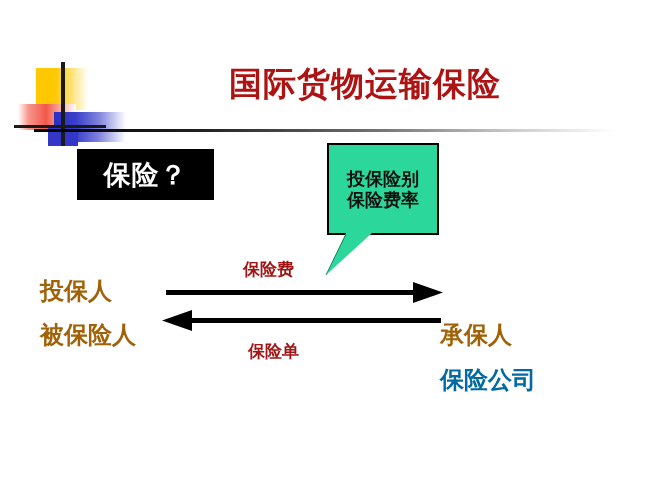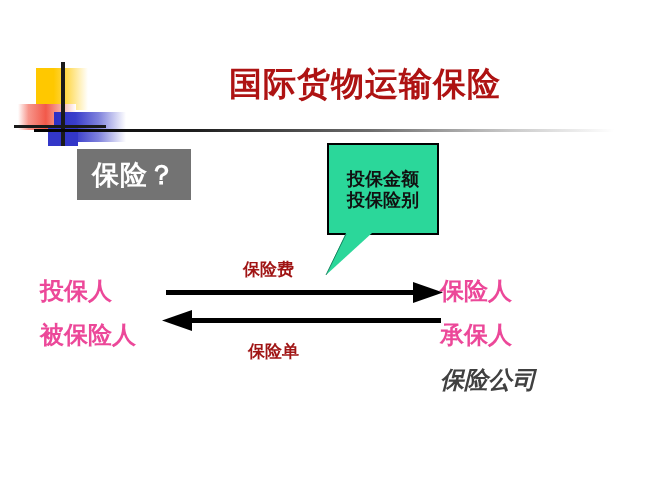--- a/index.html
+++ b/index.html
@@ -99,23 +99,23 @@
     width: 580px;
     height: 3px;
     background: linear-gradient(to right, #000000 0%, #1f1f1f 28%, #6e6e6e 58%, #c9c9c9 82%, #ffffff 100%);
   }
 
   
   #question-box {
     position: absolute;
     left: 77px;
     top: 149px;
-    width: 114px;
+    width: 137px;
     height: 51px;
-    background: #737373;
+    background: #000000;
     display: flex;
     align-items: center;
     justify-content: center;
   }
   #question-box .qtext {
     color: #FFFFFF;
     font-size: 27px;
     font-weight: bold;
     letter-spacing: 1px;
     line-height: 1;
@@ -151,27 +151,26 @@
     top: 233px;
     width: 60px;
     height: 44px;
   }
 
   
   .party-label {
     position: absolute;
     font-size: 24px;
     font-weight: bold;
-    color: #ec4899;
+    color: #a16207;
     white-space: nowrap;
     line-height: 1;
   }
   .party-label.accent {
-    color: #404040;
-    font-style: italic;
+    color: #0369a1;
   }
   #label-policyholder { left: 40px;  top: 279px; }
   #label-insured      { left: 40px;  top: 323px; }
   #label-insurer      { left: 440px; top: 279px; }
   #label-underwriter  { left: 440px; top: 323px; text-align: right; }
   #label-company      { left: 440px; top: 368px; }
 
   
   #arrows {
     position: absolute;
@@ -207,32 +206,31 @@
   </div>
 
   <div id="title">国际货物运输保险</div>
   <div id="title-rule"></div>
 
   <div id="question-box">
     <span class="qtext">保险？</span>
   </div>
 
   <div id="callout">
-    <span class="cline">投保金额</span>
     <span class="cline">投保险别</span>
+    <span class="cline">保险费率</span>
   </div>
   <svg id="callout-tail" viewBox="0 0 60 44">
     <polygon points="26,0 52,0 6,42" fill="#2BD79A" stroke="none"></polygon>
     <polyline points="26,1 6,42" fill="none" stroke="#0b6b4c" stroke-width="0.8"></polyline>
   </svg>
 
   <div class="party-label" id="label-policyholder">投保人</div>
   <div class="party-label" id="label-insured">被保险人</div>
 
-  <div class="party-label" id="label-insurer">保险人</div>
   <div class="party-label" id="label-underwriter">承保人</div>
   <div class="party-label accent" id="label-company">保险公司</div>
 
   <div class="flow-label" id="label-premium">保险费</div>
   <div class="flow-label" id="label-policy">保险单</div>
 
   <svg id="arrows" viewBox="0 0 285 62">
 
     <g>
       <rect x="6" y="12" width="253" height="5" fill="#000000"></rect>

